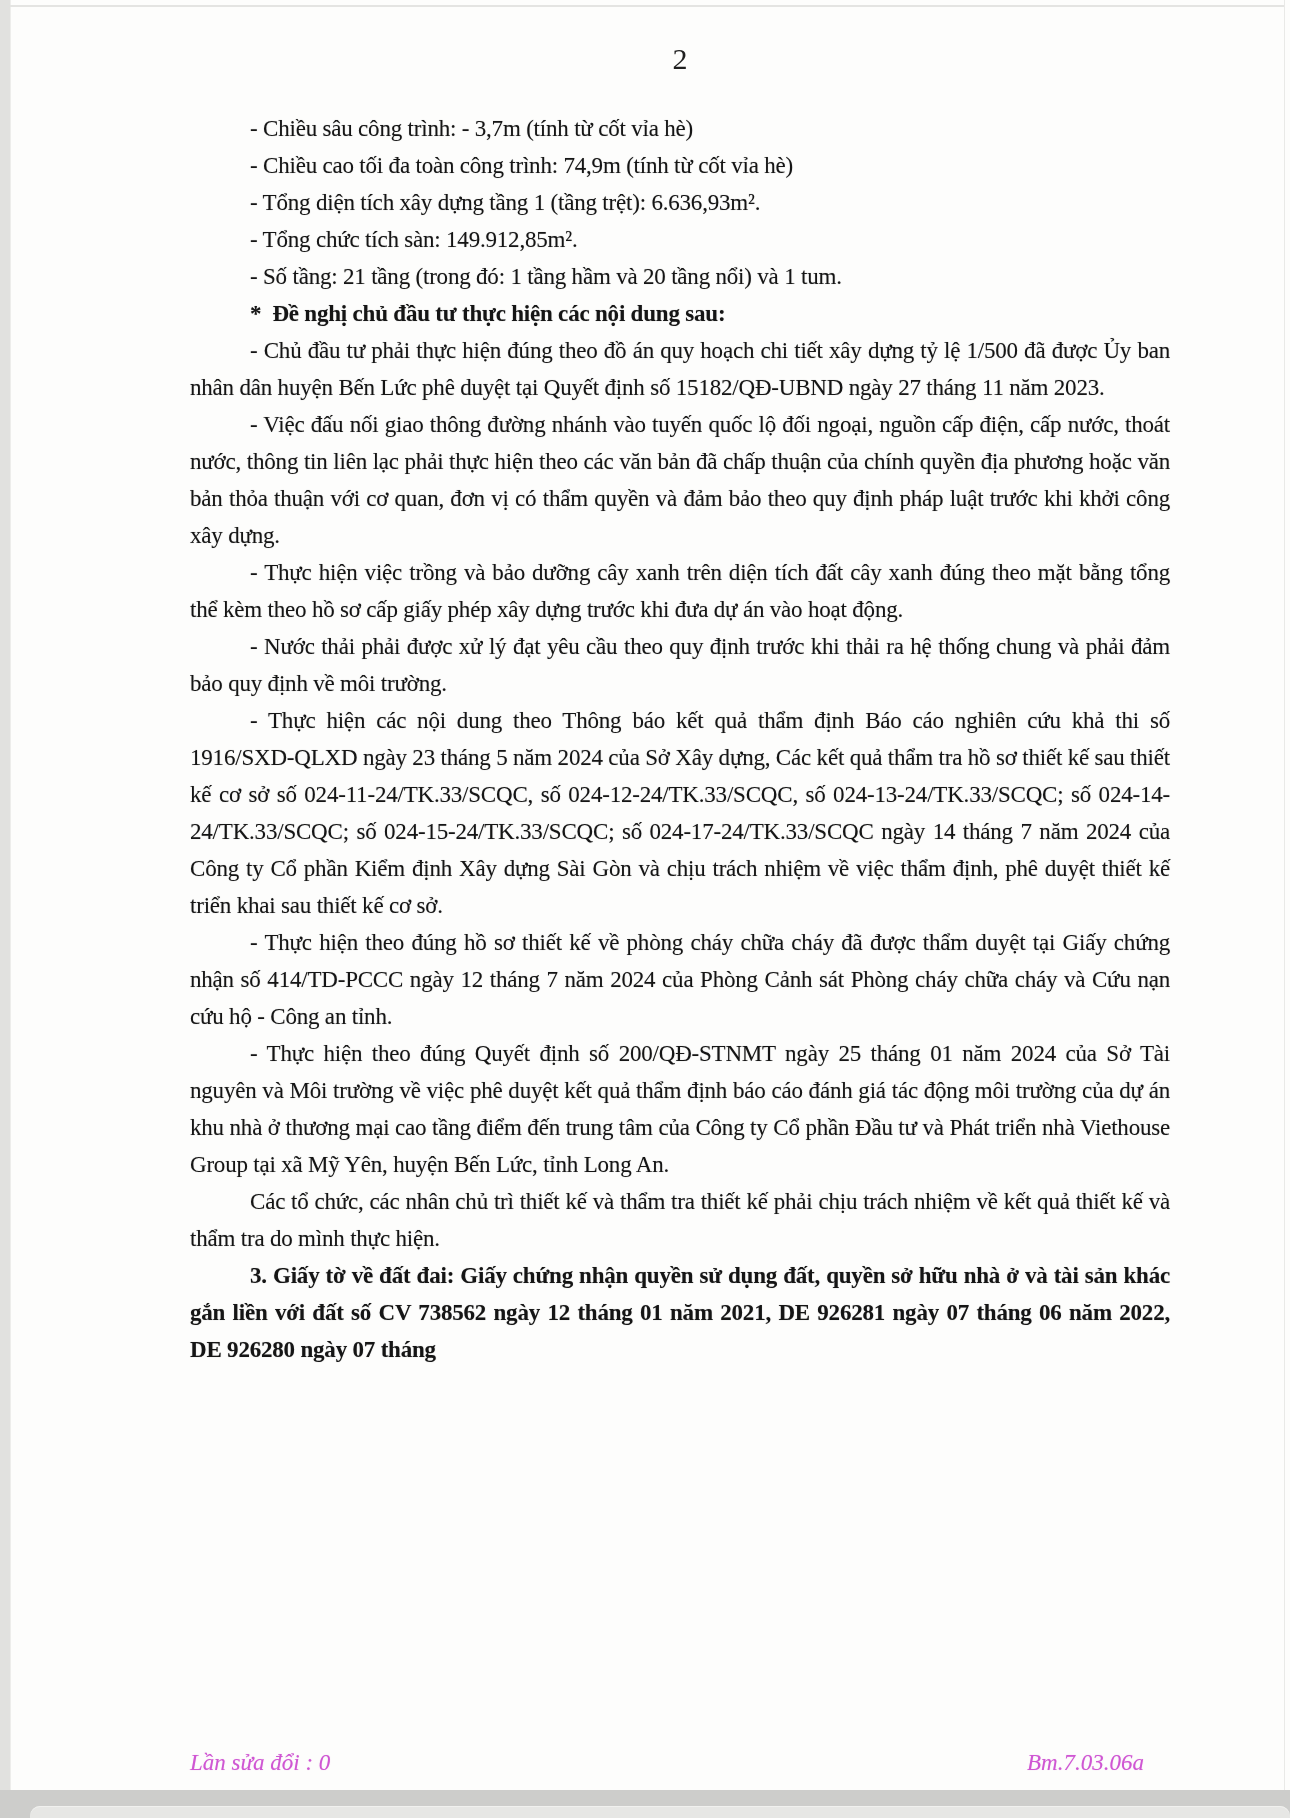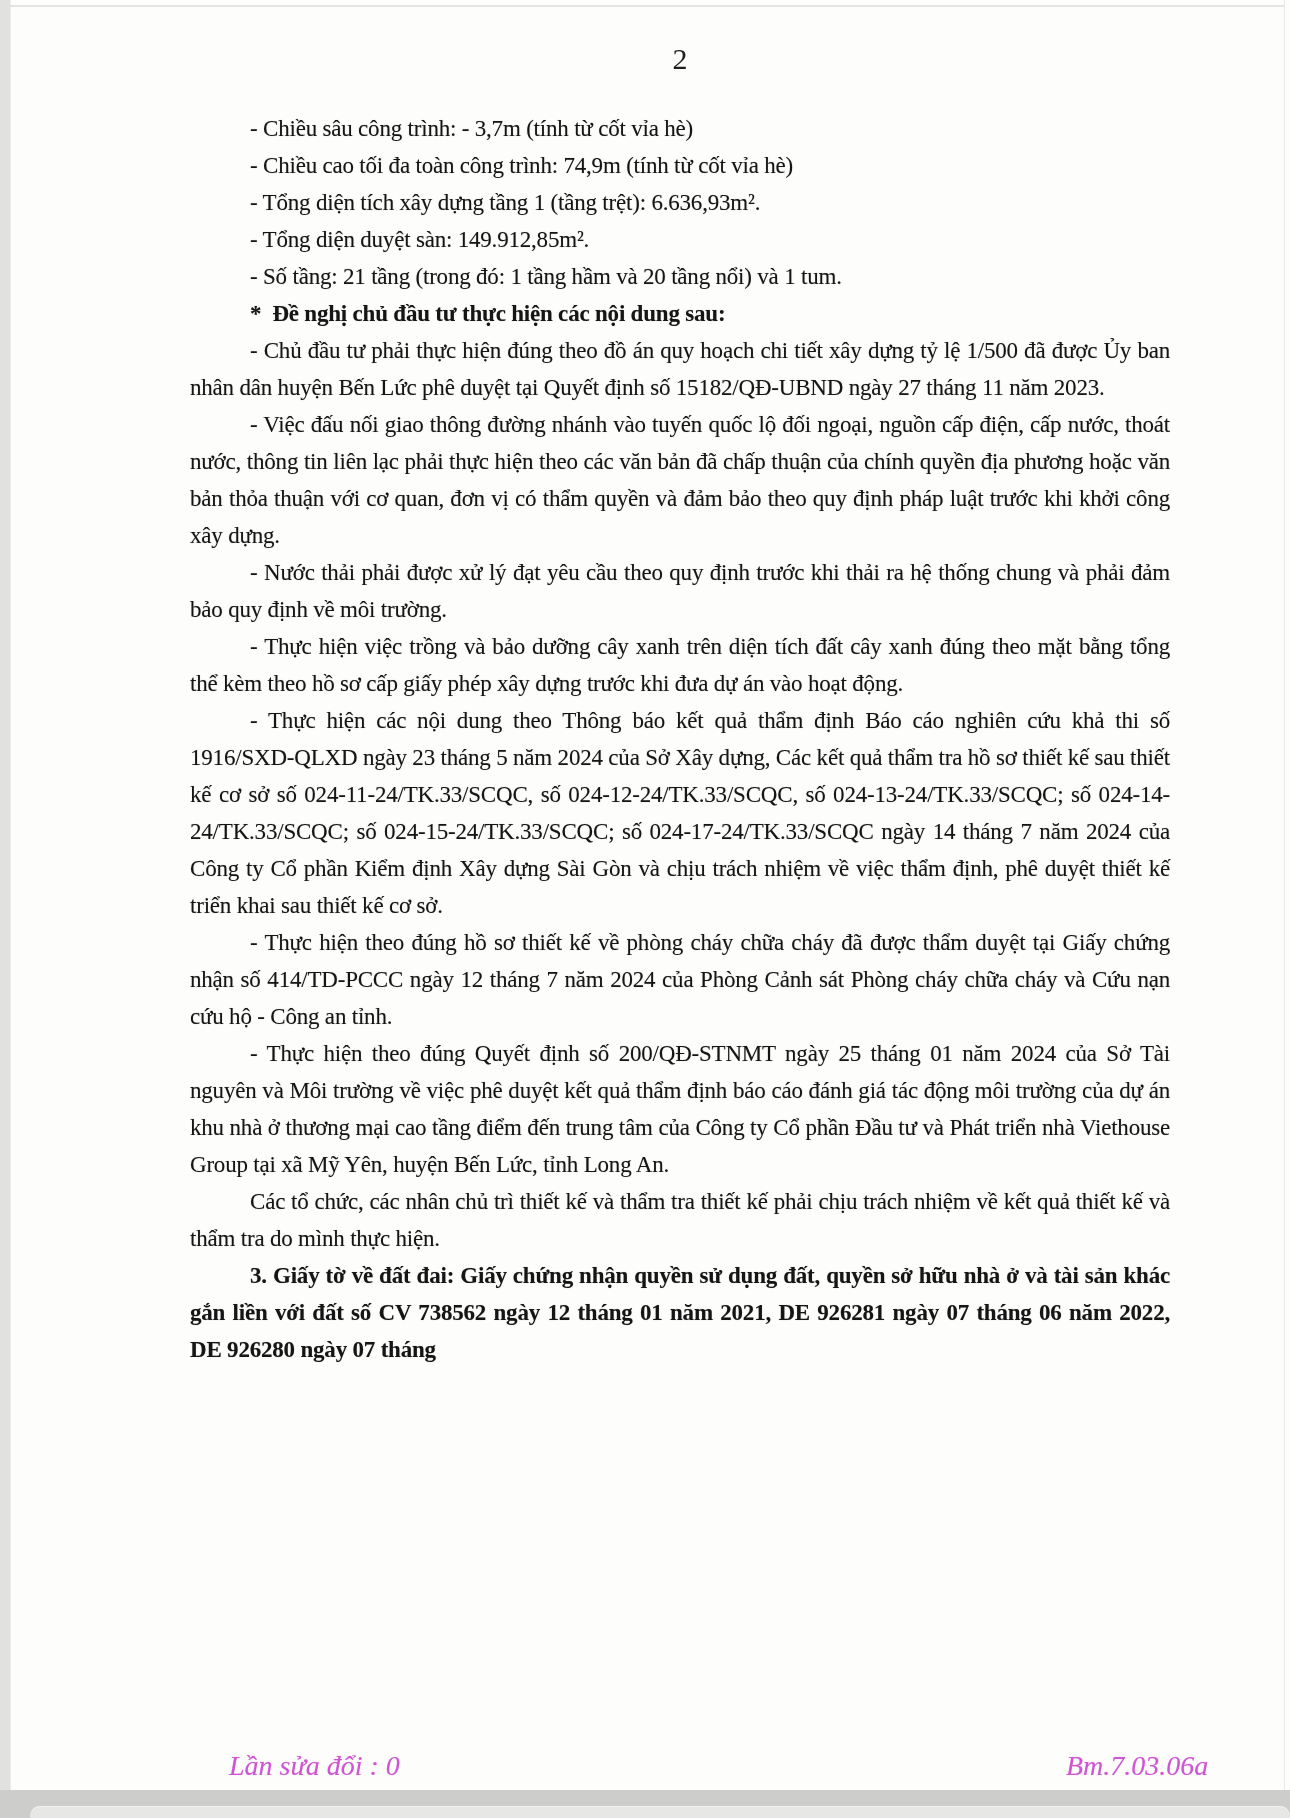--- a/index.html
+++ b/index.html
@@ -37,23 +37,22 @@
     position:absolute; left:190px; top:110px; width:980px;
     font-size:23px; line-height:37px; color:#151515;
     text-align:justify; letter-spacing:-0.2px;
     text-shadow:0 0 1px rgba(30,30,30,.32);
   }
   .content p { margin:0; text-indent:60px; }
   .spec  { text-align:left; }
   .bold  { font-weight:bold;font-family:Liberation Serif, serif; }
   .footer-item {
     position:absolute; top:1750px;
-    font-style:italic; font-size:28px;
+    font-style:italic; font-size:23px;
     text-shadow:0 0 1px rgba(200,80,200,.35);
-    margin-left:39px;
   }
   .footer-left  { left:190px; }
   .footer-right { left:1027px; }
   .bottom-band {
     position:absolute; left:0; top:1790px; width:1290px; height:28px;
     background:#cdcdcb;
   }
   .next-page-edge {
     position:absolute; left:30px; top:1806px; width:1260px; height:12px;
     background:#e7e7e5; border-radius:10px 10px 0 0;
@@ -68,29 +67,29 @@
     <div class="left-strip"></div>
     <div class="top-hairline"></div>
     <div class="right-hairline"></div>
 
     <div class="page-number">2</div>
 
     <div class="content">
       <p class="spec">- Chiều sâu công trình: - 3,7m (tính từ cốt vỉa hè)</p>
       <p class="spec">- Chiều cao tối đa toàn công trình: 74,9m (tính từ cốt vỉa hè)</p>
       <p class="spec">- Tổng diện tích xây dựng tầng 1 (tầng trệt): 6.636,93m².</p>
-      <p class="spec">- Tổng diện duyệt sàn: 149.912,85m².</p>
+      <p class="spec">- Tổng chức tích sàn: 149.912,85m².</p>
       <p class="spec">- Số tầng: 21 tầng (trong đó: 1 tầng hầm và 20 tầng nổi) và 1 tum.</p>
 
       <p class="bold">*&nbsp; Đề nghị chủ đầu tư thực hiện các nội dung sau:</p>
 
       <p>- Chủ đầu tư phải thực hiện đúng theo đồ án quy hoạch chi tiết xây dựng tỷ lệ 1/500 đã được Ủy ban nhân dân huyện Bến Lức phê duyệt tại Quyết định số 15182/QĐ-UBND ngày 27 tháng 11 năm 2023.</p>
       <p>- Việc đấu nối giao thông đường nhánh vào tuyến quốc lộ đối ngoại, nguồn cấp điện, cấp nước, thoát nước, thông tin liên lạc phải thực hiện theo các văn bản đã chấp thuận của chính quyền địa phương hoặc văn bản thỏa thuận với cơ quan, đơn vị có thẩm quyền và đảm bảo theo quy định pháp luật trước khi khởi công xây dựng.</p>
+      <p>- Thực hiện việc trồng và bảo dưỡng cây xanh trên diện tích đất cây xanh đúng theo mặt bằng tổng thể kèm theo hồ sơ cấp giấy phép xây dựng trước khi đưa dự án vào hoạt động.</p>
       <p>- Nước thải phải được xử lý đạt yêu cầu theo quy định trước khi thải ra hệ thống chung và phải đảm bảo quy định về môi trường.</p>
-      <p>- Thực hiện việc trồng và bảo dưỡng cây xanh trên diện tích đất cây xanh đúng theo mặt bằng tổng thể kèm theo hồ sơ cấp giấy phép xây dựng trước khi đưa dự án vào hoạt động.</p>
       <p>- Thực hiện các nội dung theo Thông báo kết quả thẩm định Báo cáo nghiên cứu khả thi số 1916/SXD-QLXD ngày 23 tháng 5 năm 2024 của Sở Xây dựng, Các kết quả thẩm tra hồ sơ thiết kế sau thiết kế cơ sở số 024-11-24/TK.33/SCQC, số 024-12-24/TK.33/SCQC, số 024-13-24/TK.33/SCQC; số 024-14-24/TK.33/SCQC; số 024-15-24/TK.33/SCQC; số 024-17-24/TK.33/SCQC ngày 14 tháng 7 năm 2024 của Công ty Cổ phần Kiểm định Xây dựng Sài Gòn và chịu trách nhiệm về việc thẩm định, phê duyệt thiết kế triển khai sau thiết kế cơ sở.</p>
       <p>- Thực hiện theo đúng hồ sơ thiết kế về phòng cháy chữa cháy đã được thẩm duyệt tại Giấy chứng nhận số 414/TD-PCCC ngày 12 tháng 7 năm 2024 của Phòng Cảnh sát Phòng cháy chữa cháy và Cứu nạn cứu hộ - Công an tỉnh.</p>
       <p>- Thực hiện theo đúng Quyết định số 200/QĐ-STNMT ngày 25 tháng 01 năm 2024 của Sở Tài nguyên và Môi trường về việc phê duyệt kết quả thẩm định báo cáo đánh giá tác động môi trường của dự án khu nhà ở thương mại cao tầng điểm đến trung tâm của Công ty Cổ phần Đầu tư và Phát triển nhà Viethouse Group tại xã Mỹ Yên, huyện Bến Lức, tỉnh Long An.</p>
       <p>Các tổ chức, các nhân chủ trì thiết kế và thẩm tra thiết kế phải chịu trách nhiệm về kết quả thiết kế và thẩm tra do mình thực hiện.</p>
 
       <p class="bold">3. Giấy tờ về đất đai: Giấy chứng nhận quyền sử dụng đất, quyền sở hữu nhà ở và tài sản khác gắn liền với đất số CV 738562 ngày 12 tháng 01 năm 2021, DE 926281 ngày 07 tháng 06 năm 2022, DE 926280 ngày 07 tháng</p>
     </div>
 
     <div class="footer-item footer-left" style="color: rgb(207, 86, 211);">Lần sửa đổi : 0</div>
     <div class="footer-item footer-right" style="color: rgb(207, 86, 211);">Bm.7.03.06a</div>

